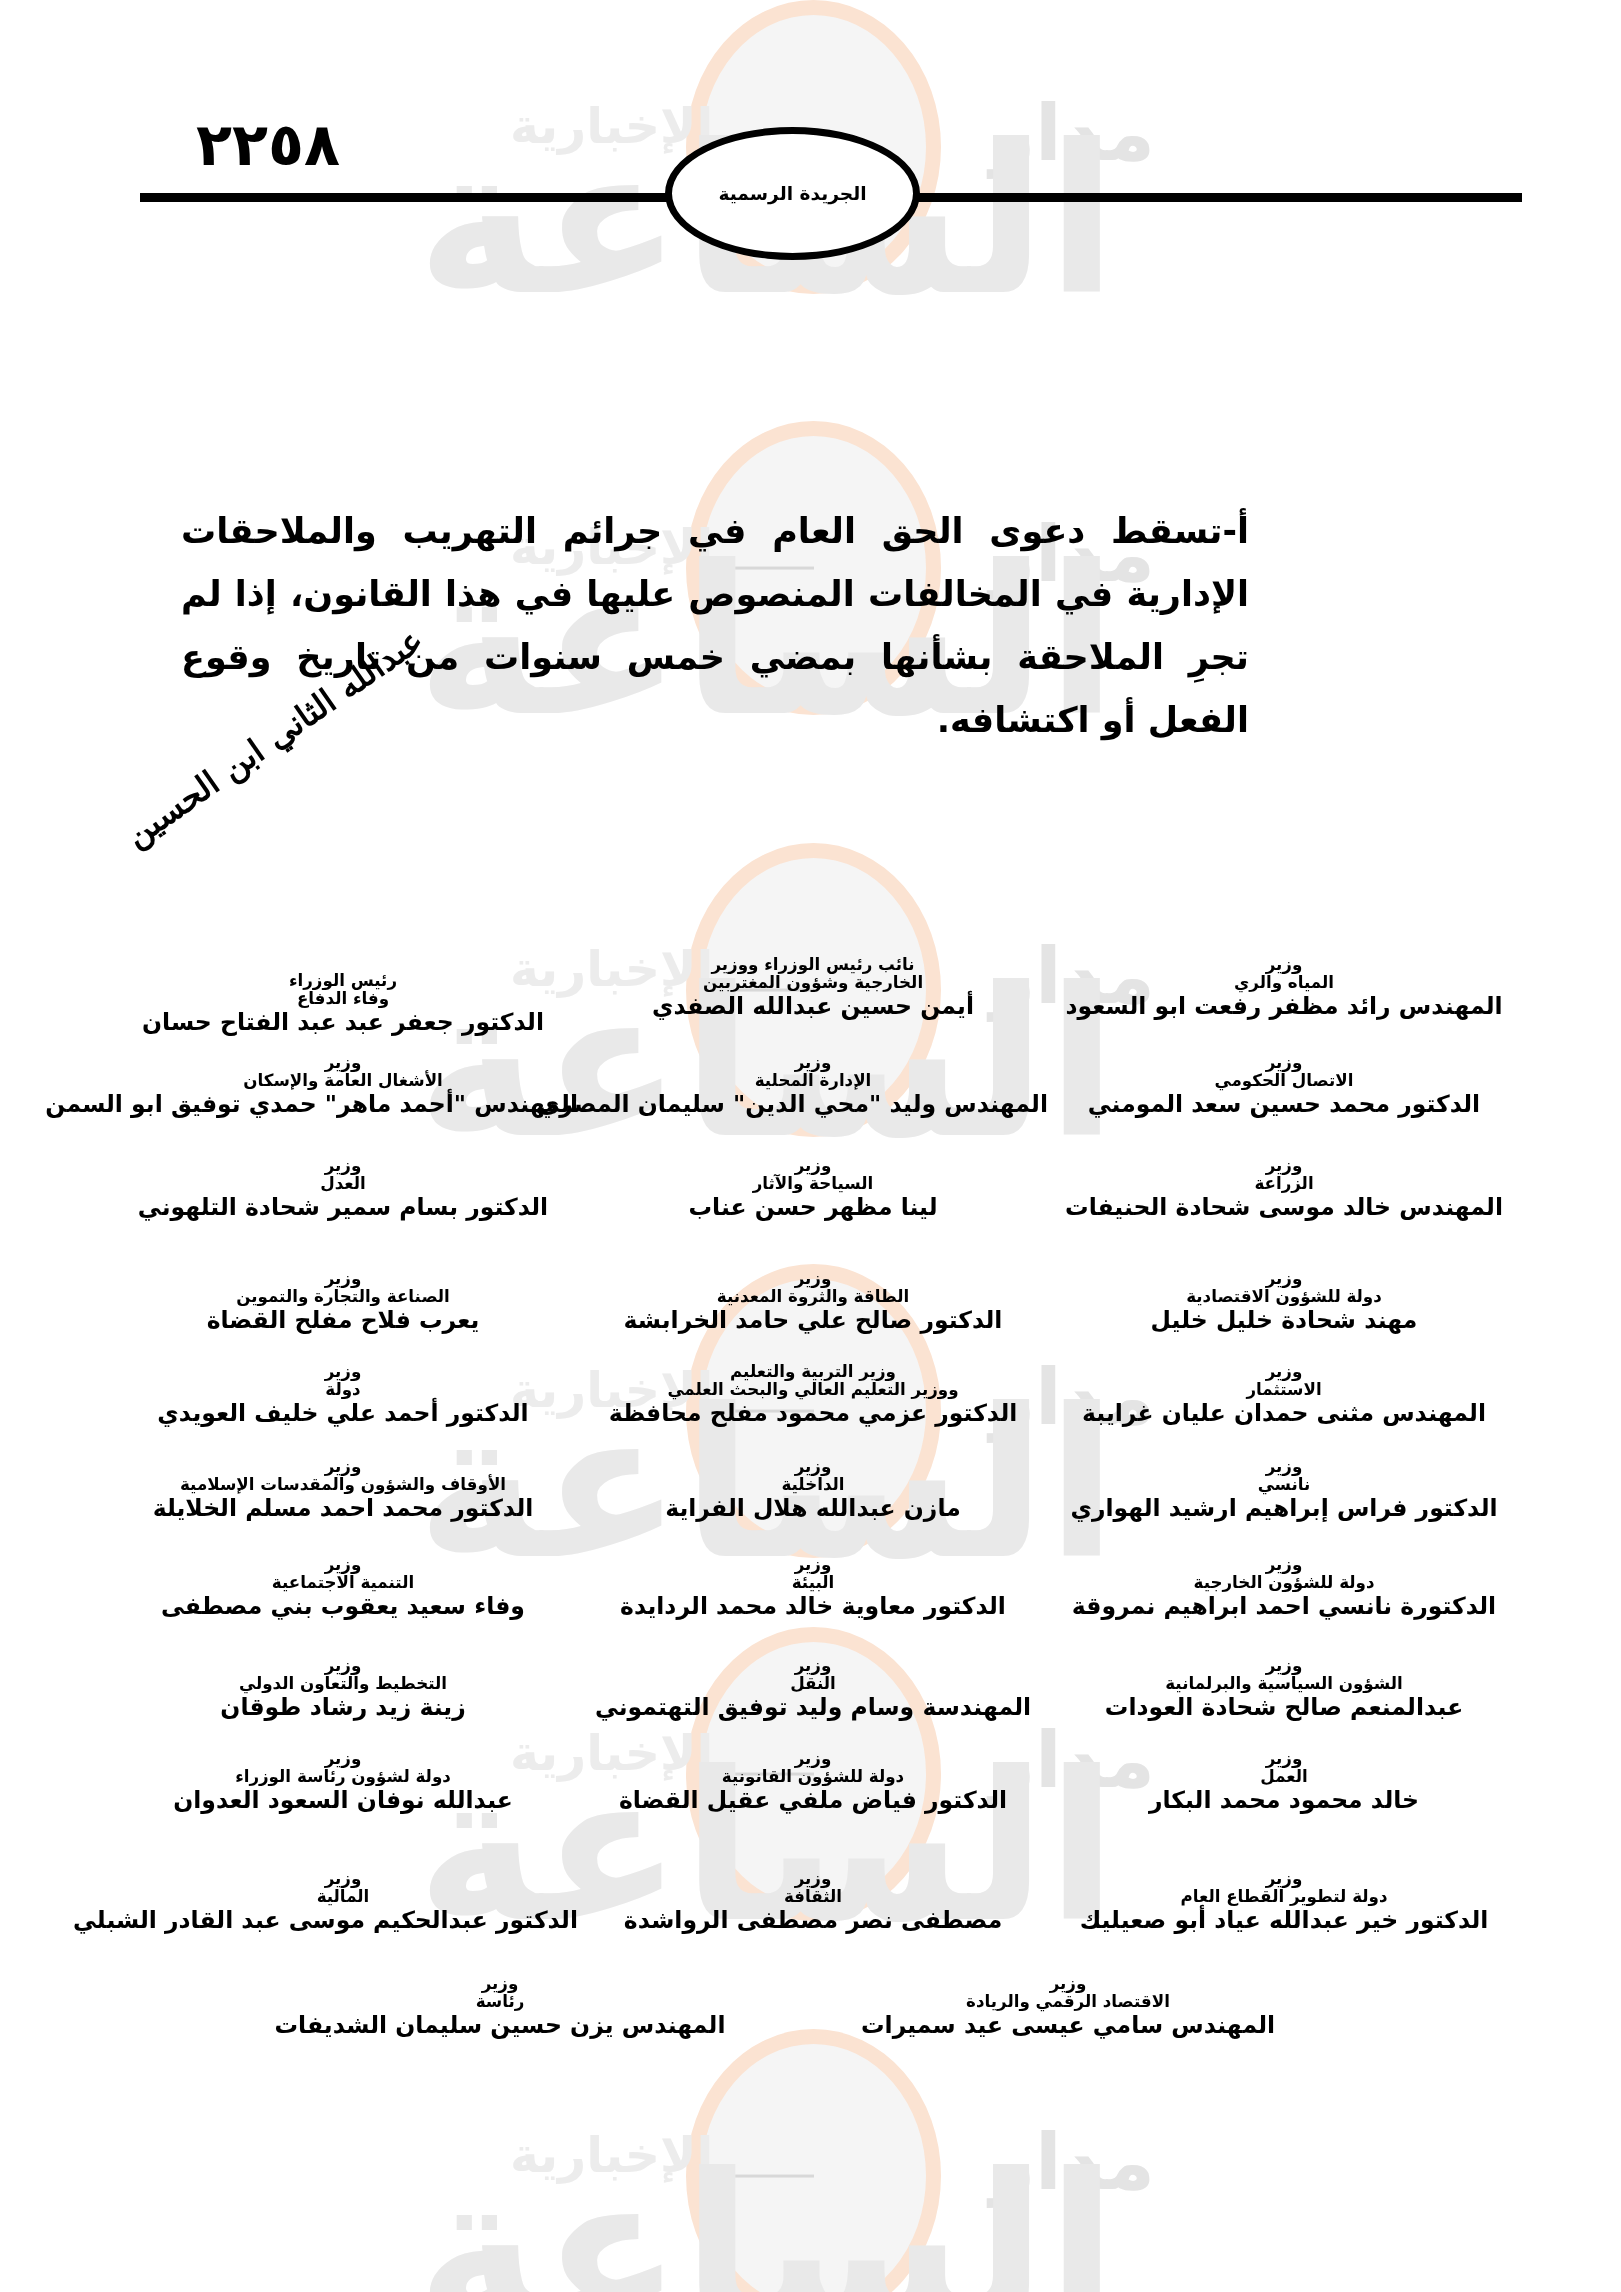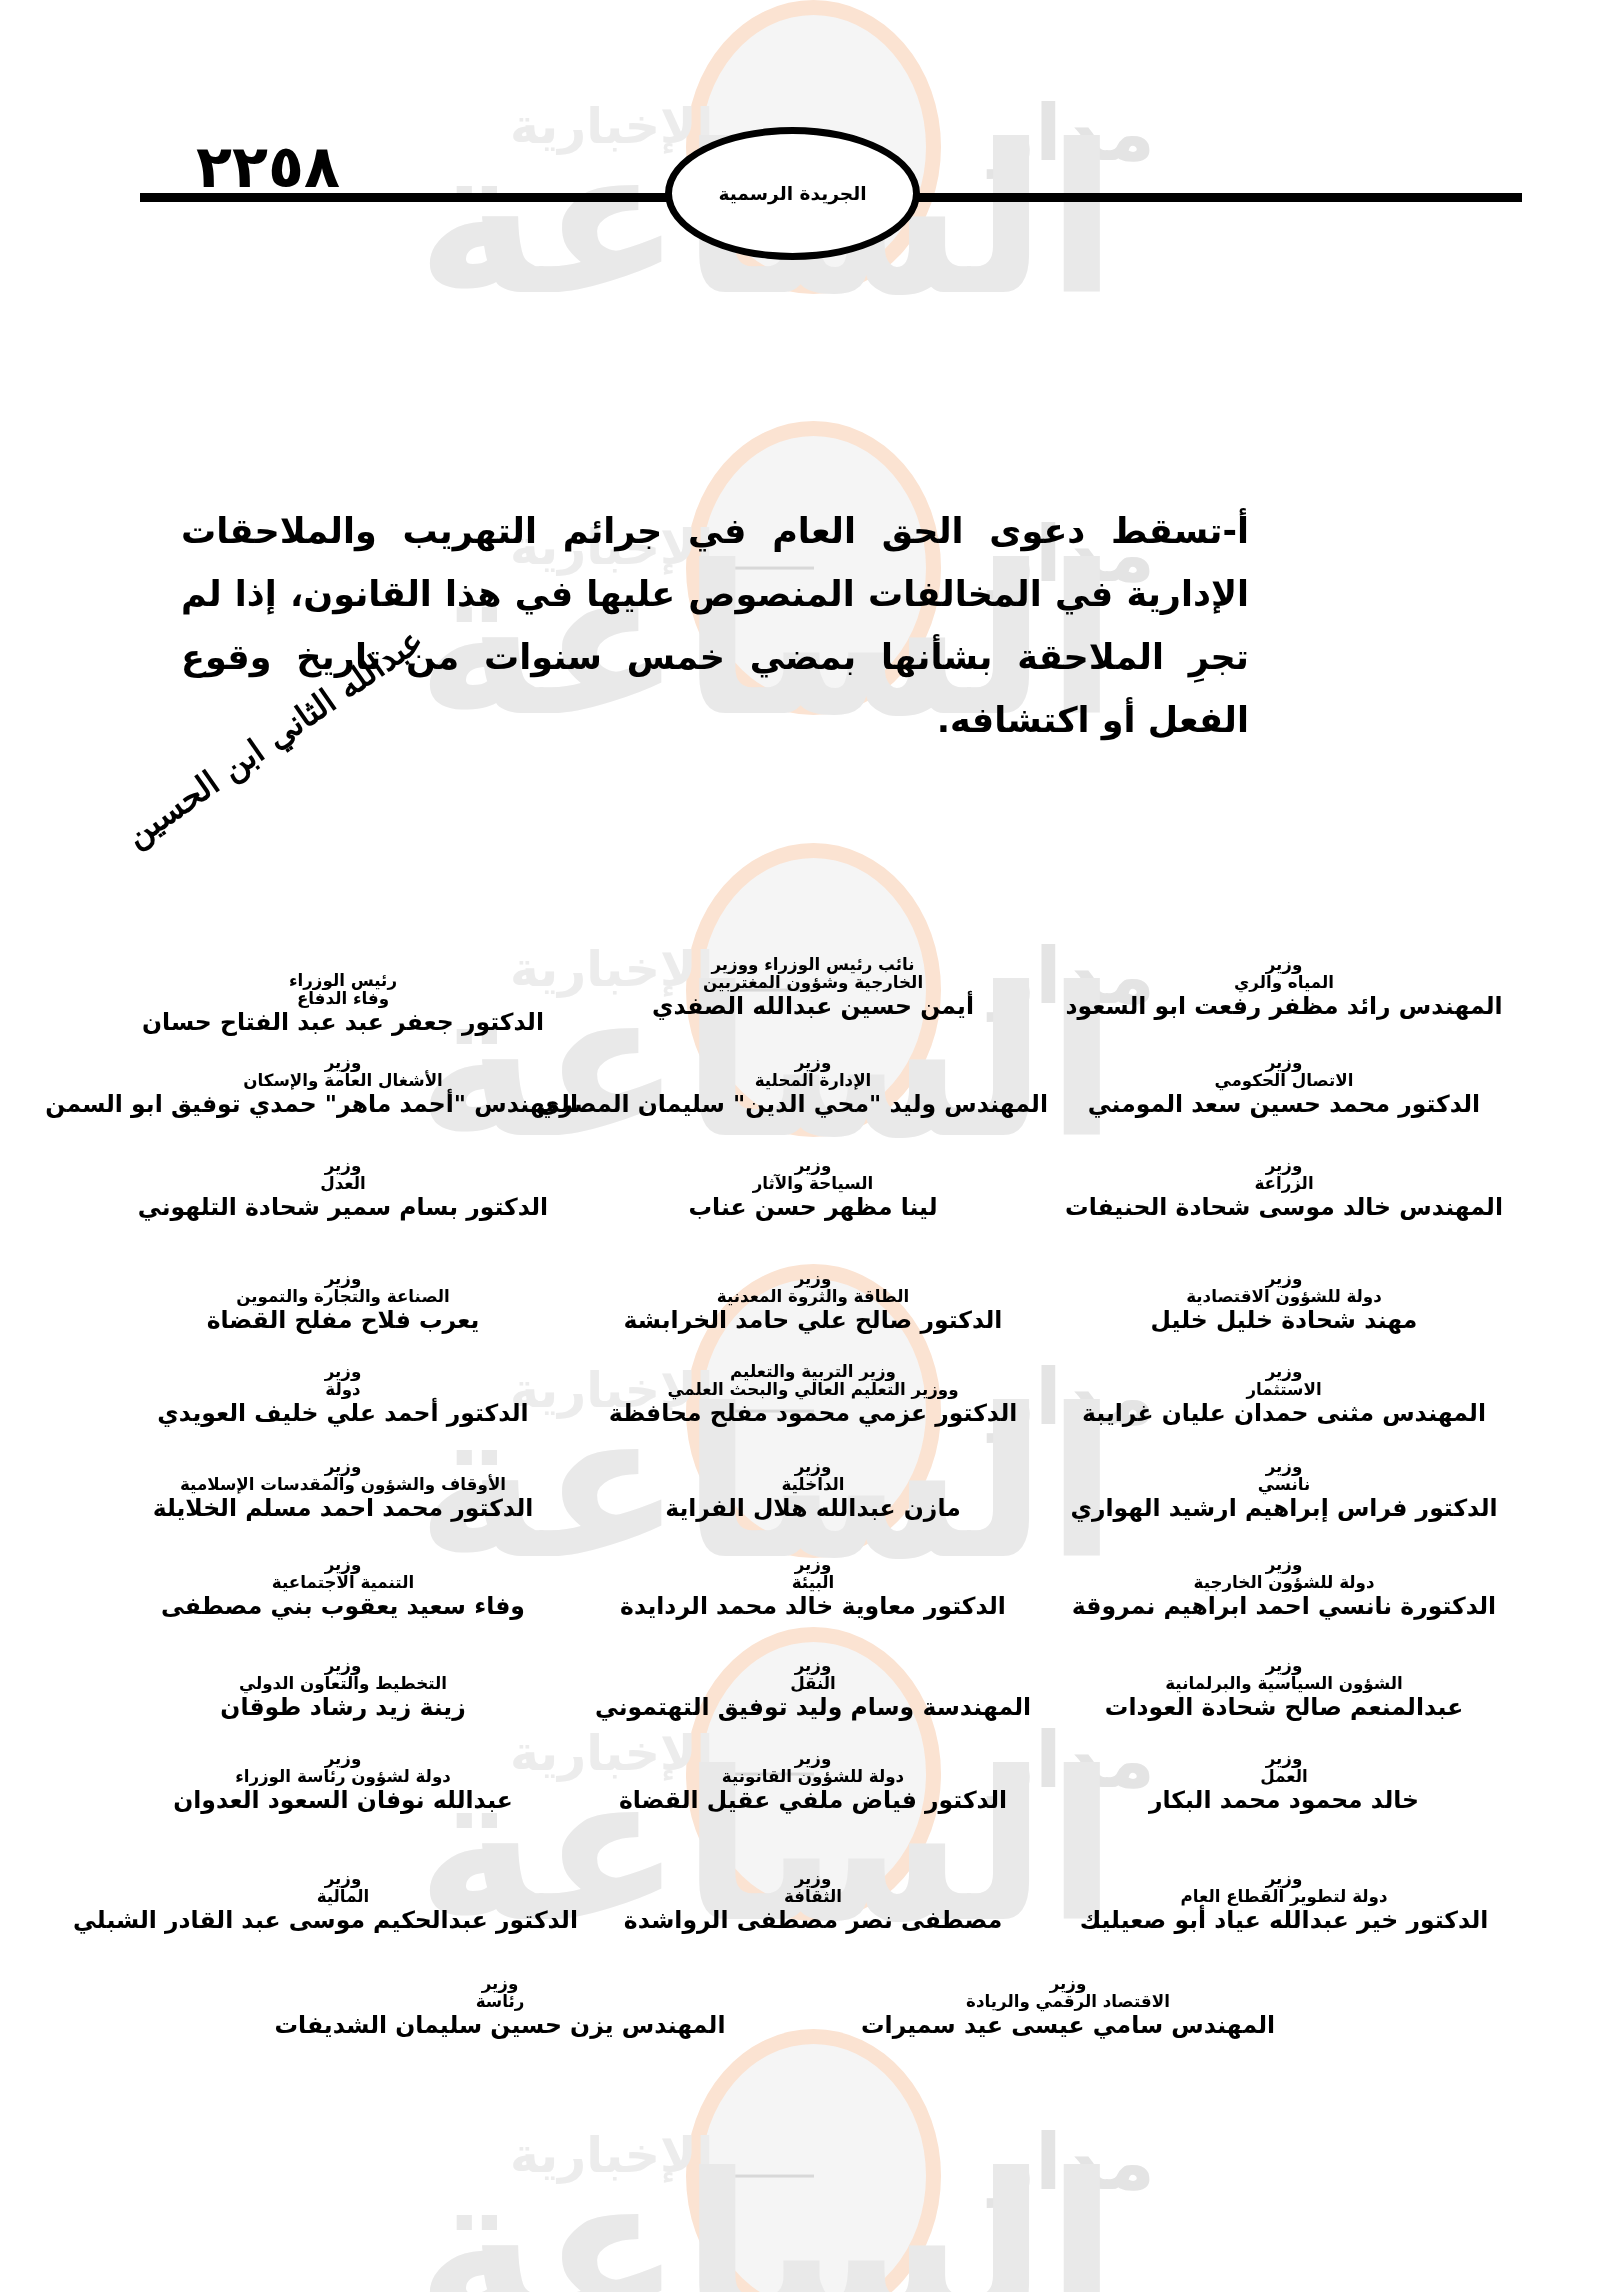--- a/index.html
+++ b/index.html
@@ -21,21 +21,21 @@
     position: absolute; left: 529px; top: 118px; width: 588px; text-align: center;
     font-family: "DejaVu Sans", sans-serif; font-weight: bold; font-size: 206px; color: #e9e9e9; line-height: 1;
   }
   .wm .brand-a { position: absolute; left: 990px; top: 88px; font-size: 78px; font-weight: bold; color: #e4e4e4; }
   .wm .brand-b { position: absolute; left: 510px; top: 98px; font-size: 49px; font-weight: bold; color: #ececec; }
 
   .content { position: relative; z-index: 1; }
 
   
   .page-no {
-    position: absolute; left: 196px; top: 132px; font-size: 59px; font-weight: bold;
+    position: absolute; left: 196px; top: 110px; font-size: 59px; font-weight: bold;
     font-family: "DejaVu Sans", sans-serif; letter-spacing: 2px; direction: ltr;
   }
   .rule { position: absolute; left: 140px; top: 193px; width: 1382px; height: 8.8px; background: #000; }
   .oval {
     position: absolute; left: 665px; top: 127px; width: 255px; height: 133px; border: 7.8px solid #000;
     border-radius: 50%; background: #fff; box-sizing: border-box; display: flex; align-items: center; justify-content: center;
   }
   .oval span { font-size: 18.6px; font-weight: bold; }
 
   

